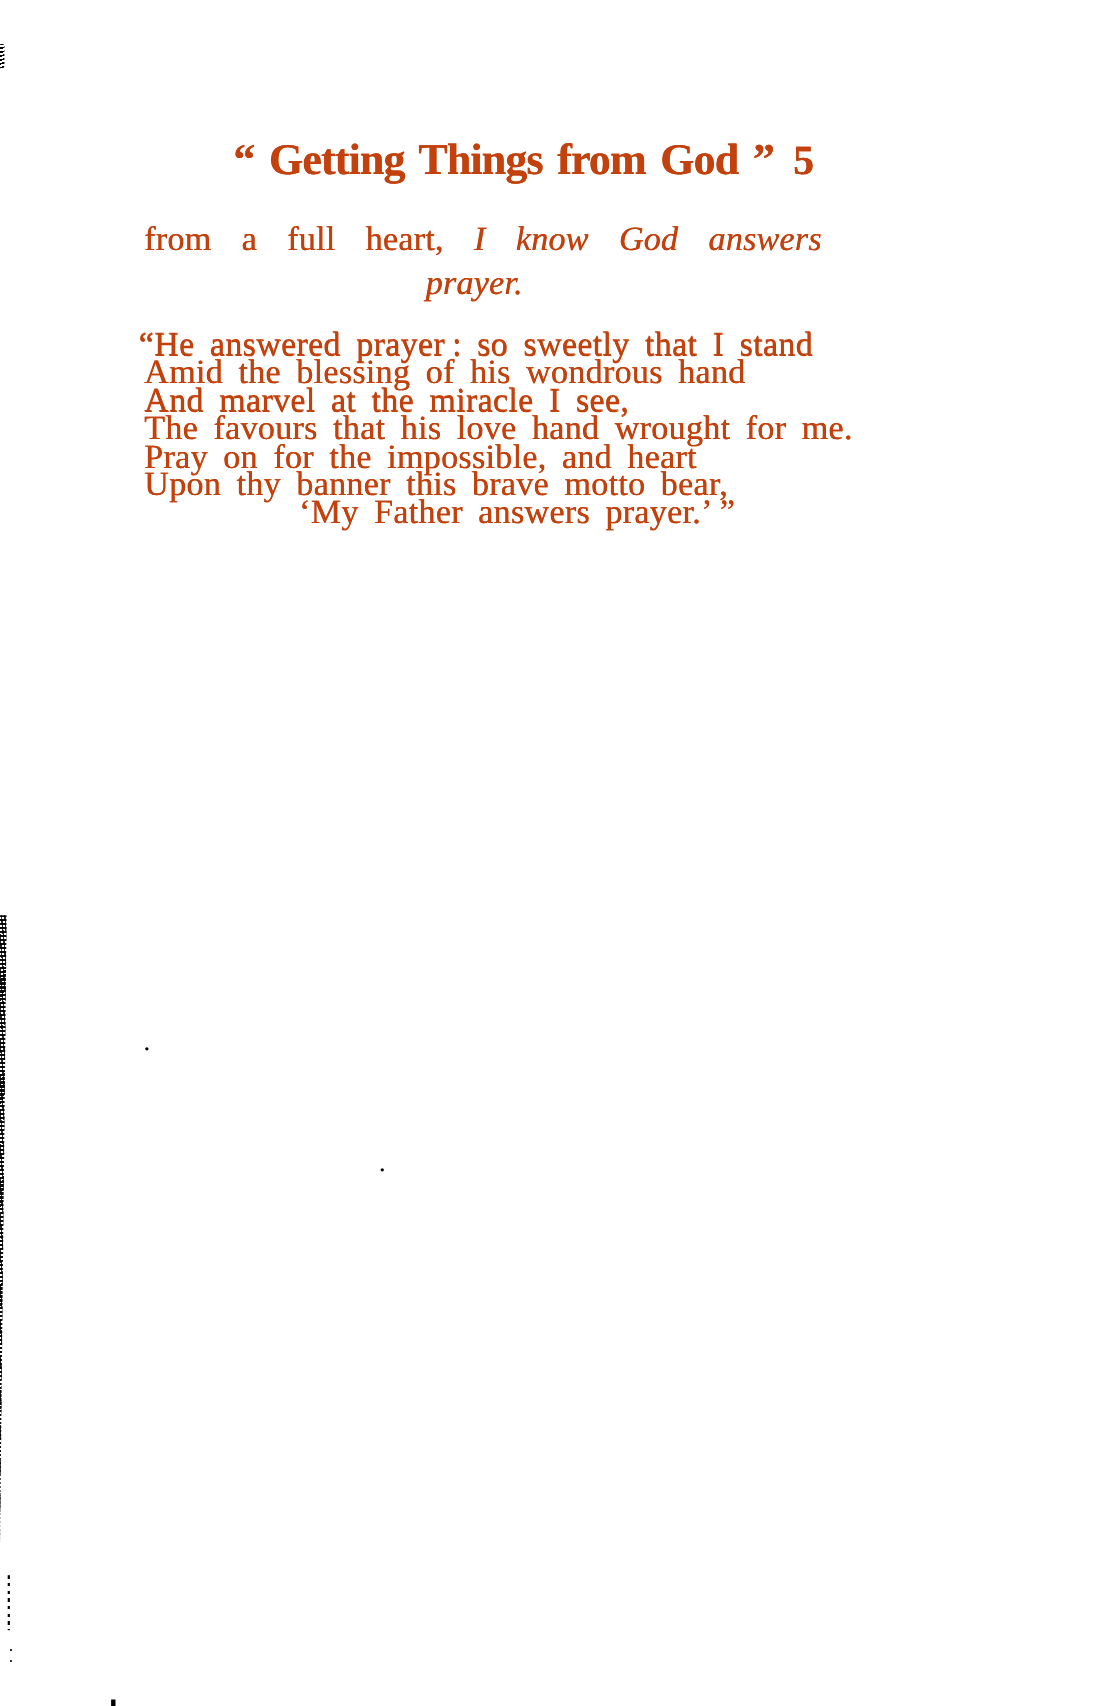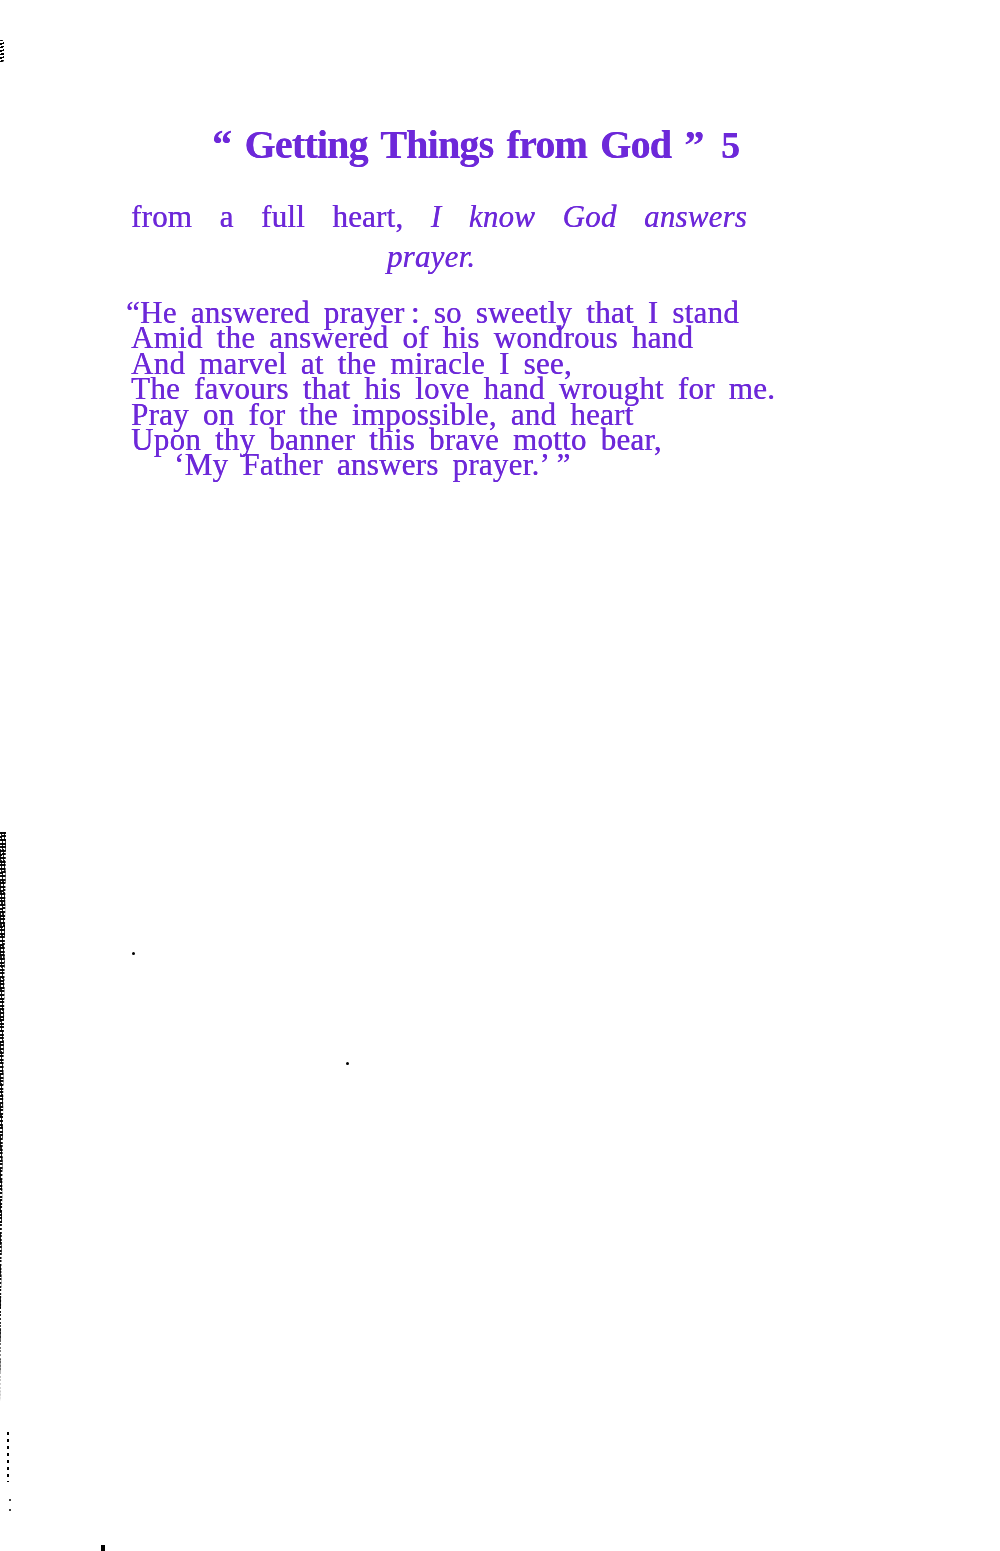--- a/index.html
+++ b/index.html
@@ -7,21 +7,21 @@
     padding: 0;
     background: #ffffff;
   }
   .page {
     position: relative;
     width: 1000px;
     height: 1551px;
     background: #ffffff;
     overflow: hidden;
     font-family: "Liberation Serif", "DejaVu Serif", serif;
-    color: #6d28d9;
+    color: #c2410c;
   }
   .ink {
     text-shadow: 0.35px 0.35px 0 currentColor;
   }
 
   
   .header-row {
     position: absolute;
     left: 212px;
     top: 121px;
@@ -66,21 +66,21 @@
     left: 126px;
     top: 300px;
     width: 640px;
     font-size: 31px;
     line-height: 25.4px;
     word-spacing: 6px;
     letter-spacing: 0.25px;
     white-space: nowrap;
   }
   .poem-line.indent-a { margin-left: 5px; }
-  .poem-line.indent-b { margin-left: 48px; }
+  .poem-line.indent-b { margin-left: 48px; text-align: center; }
 
   
   .art { position: absolute; background: #000; }
   .art-squiggle-topleft {
     left: -1px; top: 40px; width: 5px; height: 22px;
     background: repeating-linear-gradient(165deg, #000 0 1.6px, transparent 1.6px 3.4px);
     border-radius: 2px;
   }
   .art-edge-stripe {
     left: -2px; top: 832px; width: 8px; height: 606px;
@@ -111,21 +111,21 @@
     <span class="page-number ink">5</span>
   </div>
 
   <div class="paragraph ink">
     <div class="para-line-1"><span>from a full heart,</span> <span class="italic">I know God answers</span></div>
     <div class="para-line-2 italic">prayer.</div>
   </div>
 
   <div class="poem ink">
     <div class="poem-line">“He answered prayer : so sweetly that I stand</div>
-    <div class="poem-line indent-a">Amid the answered of his wondrous hand</div>
+    <div class="poem-line indent-a">Amid the blessing of his wondrous hand</div>
     <div class="poem-line indent-a">And marvel at the miracle I see,</div>
     <div class="poem-line indent-a">The favours that his love hand wrought for me.</div>
     <div class="poem-line indent-a">Pray on for the impossible, and heart</div>
     <div class="poem-line indent-a">Upon thy banner this brave motto bear,</div>
     <div class="poem-line indent-b">‘My Father answers prayer.’ ”</div>
   </div>
 
   <div>
     <div class="art art-squiggle-topleft"></div>
     <div class="art art-edge-stripe"></div>

